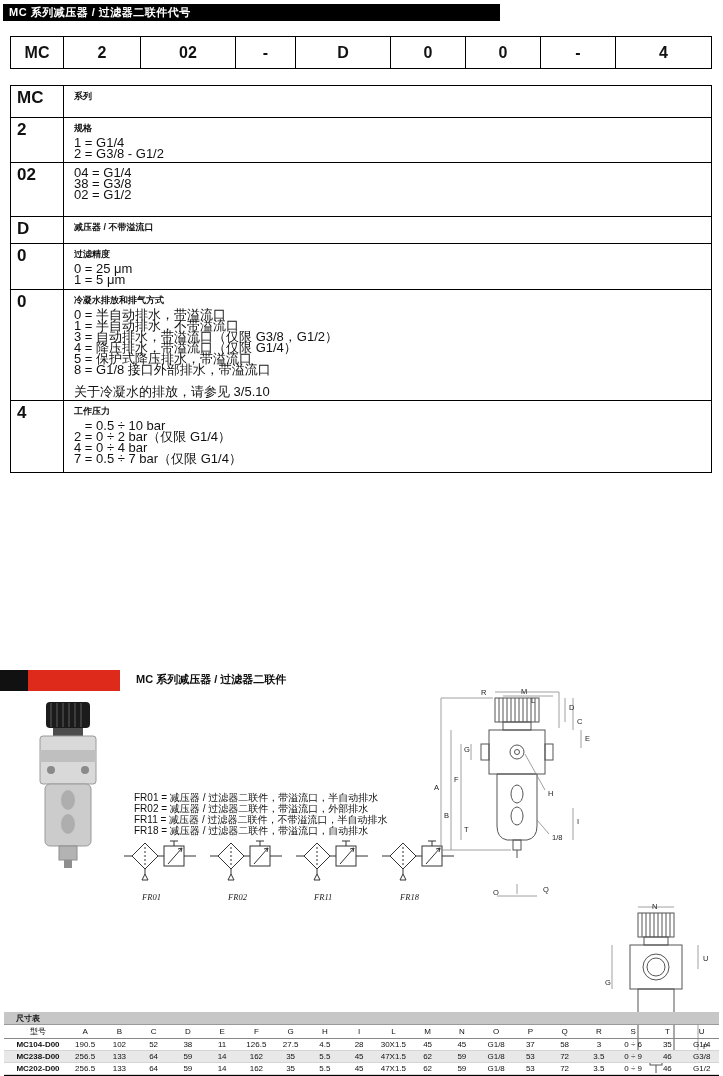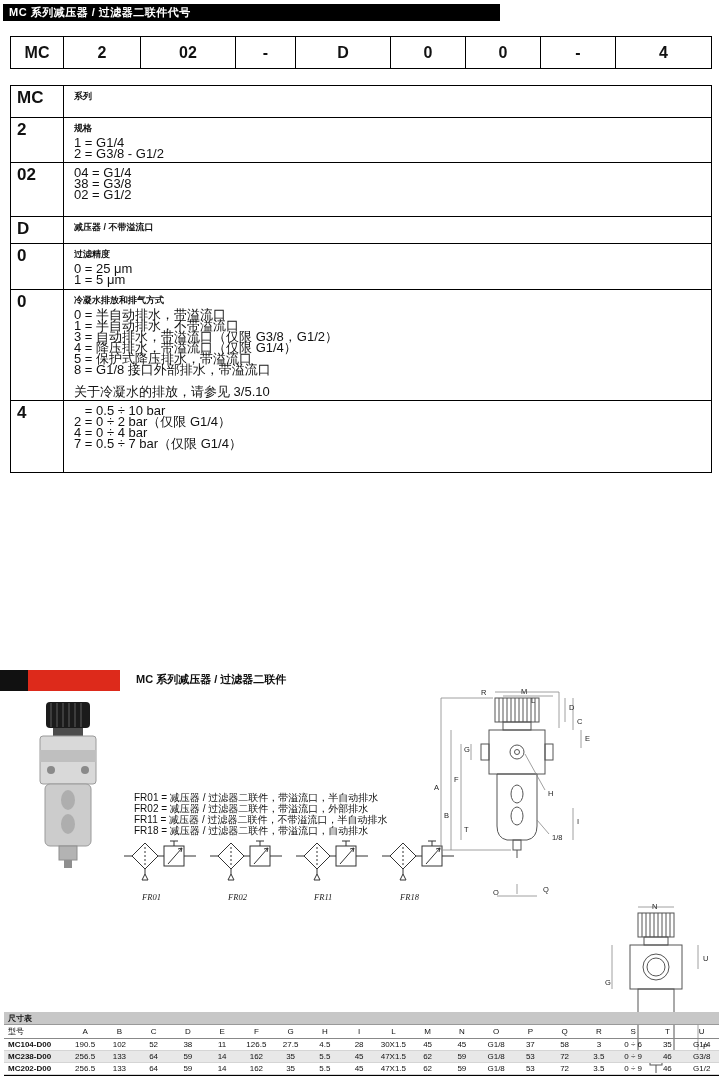--- a/index.html
+++ b/index.html
@@ -79,29 +79,29 @@
   .draw-wrap { position:relative; }
   .dim-label {
     position:absolute; font-size:7.5px; color:#222; line-height:8px;
     font-family:"Liberation Sans", sans-serif;
   }
 
   
   .dim-section { position:absolute; left:4px; top:1012px; width:715px; border-bottom:3px solid #000; }
   .dim-title {
     background:#c7c7c7; height:13px; line-height:13px; font-size:8px; font-weight:bold;
-    padding-left:4px; border-bottom:1px solid #999;
+    padding-left:12px; border-bottom:1px solid #999;
   }
   table.dims { width:100%; border-collapse:collapse; table-layout:fixed; }
   table.dims th, table.dims td {
     font-size:8px; font-weight:normal; text-align:center; padding:1px 0;
     height:12px; white-space:nowrap; overflow:hidden;
   }
   table.dims thead th { border-bottom:1px solid #888; }
-  table.dims td:first-child, table.dims th:first-child { text-align:left; padding-left:4px; }
+  table.dims td:first-child, table.dims th:first-child { text-align:center; padding-left:4px; }
   table.dims td:first-child { font-weight:bold; }
   table.dims tbody tr:nth-child(even) { background:#e8e8e8; }
   table.dims tbody tr { border-bottom:1px solid #d5d5d5; }
   col.model-col { width:64px; }
 </style>
 </head>
 <body>
 
 <div class="page">
 
@@ -176,20 +176,21 @@
             <div class="spec-line">5 = 保护式降压排水，带溢流口</div>
             <div class="spec-line">8 = G1/8 接口外部排水，带溢流口</div>
             <div class="spec-line">&nbsp;</div>
             <div class="spec-line">关于冷凝水的排放，请参见 3/5.10</div>
           </div>
       </div>
     </div>
     <div class="spec-row">
       <div class="spec-code">4</div>
       <div class="spec-desc">
+        <div class="spec-title">工作压力</div>
         <div>
             <div class="spec-line">&nbsp;&nbsp; = 0.5 ÷ 10 bar</div>
             <div class="spec-line">2 = 0 ÷ 2 bar（仅限 G1/4）</div>
             <div class="spec-line">4 = 0 ÷ 4 bar</div>
             <div class="spec-line">7 = 0.5 ÷ 7 bar（仅限 G1/4）</div>
           </div>
       </div>
     </div>
   </div>
 

